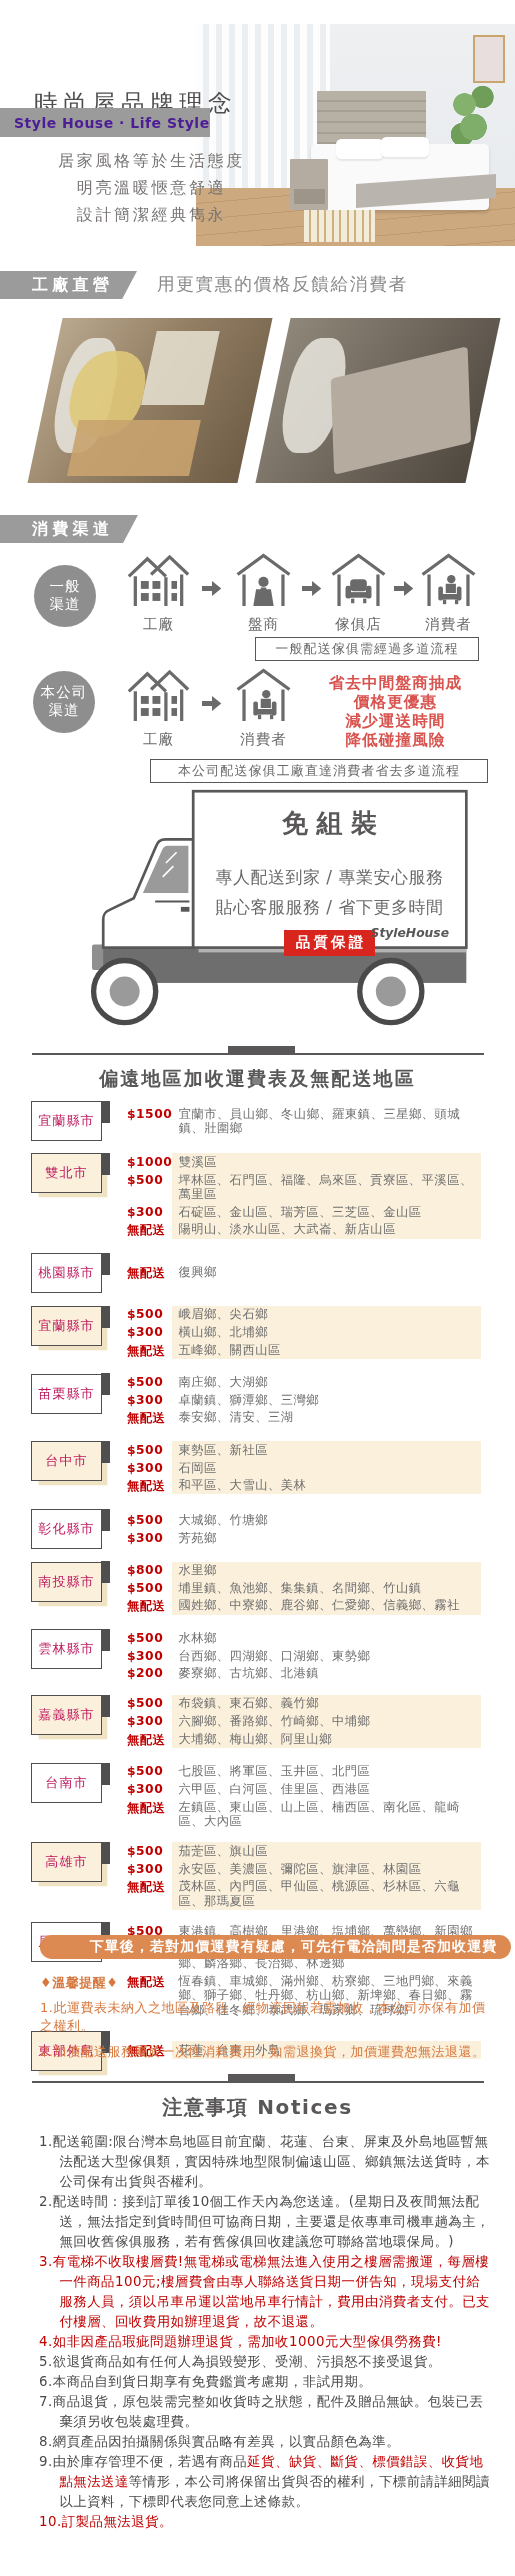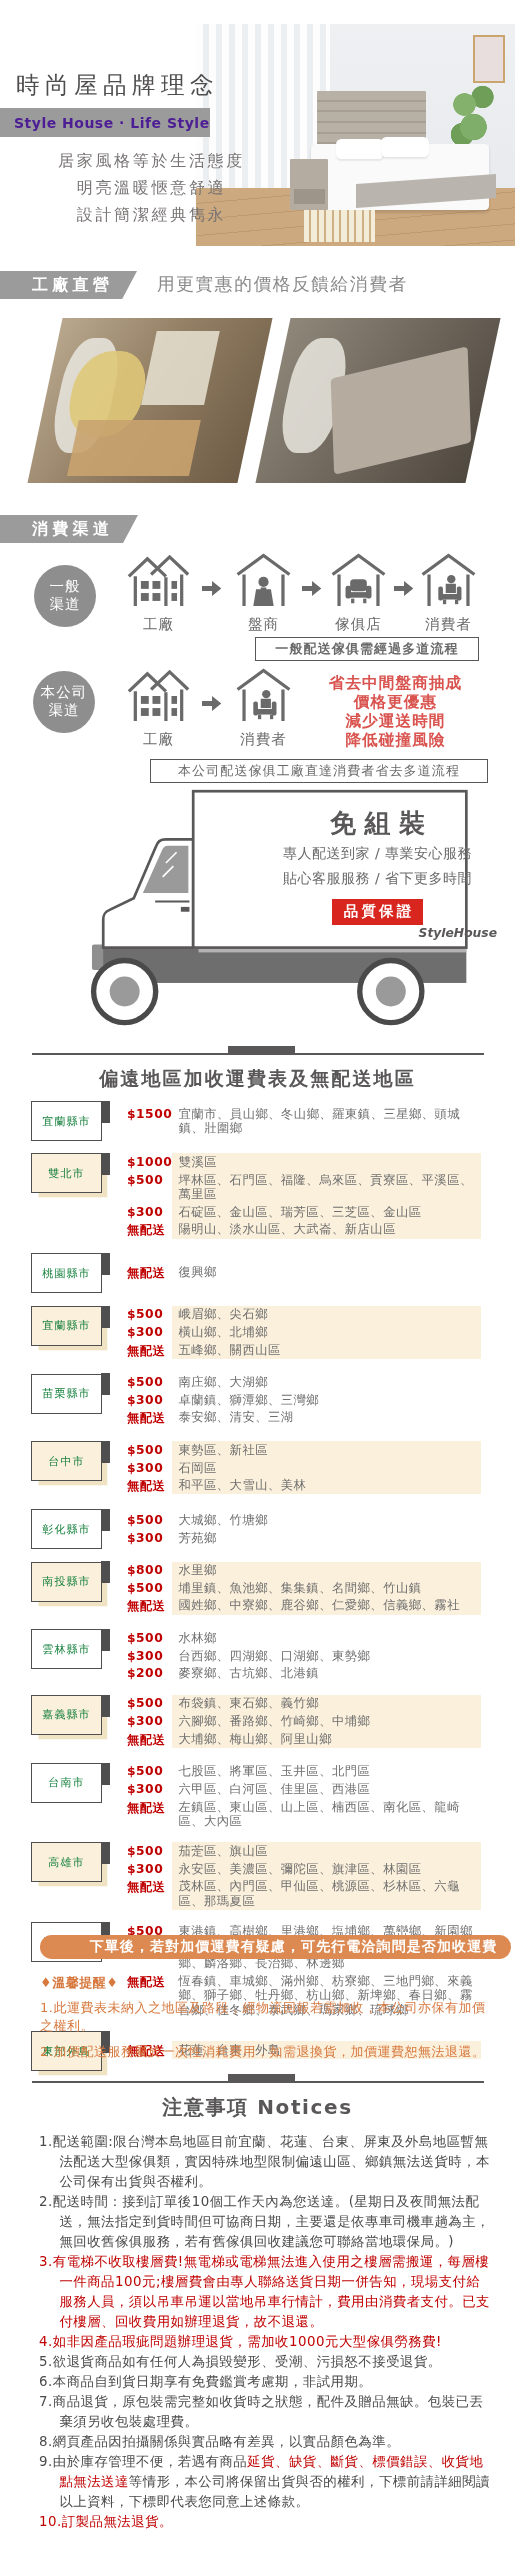--- a/index.html
+++ b/index.html
@@ -18,21 +18,21 @@
   .rug{position:absolute;left:34%;bottom:2%;width:22%;height:14%;background:repeating-linear-gradient(90deg,#f3ecd9 0 5.4px,#cdb184 5.4px 7.5px);}
   .headboard{position:absolute;left:38%;top:30%;width:34%;height:34%;background:repeating-linear-gradient(#b7b0a5 0 8.6px,#a79f93 8.6px 10.7px);border-radius:1.1px;}
   .bed{position:absolute;left:36%;top:54%;width:56%;height:30%;background:#fafafa;border-radius:4.3px;box-shadow:0 2.1px 3.2px rgba(0,0,0,.12);}
   .pillow1{position:absolute;left:44%;top:52%;width:15%;height:9%;background:#fff;border-radius:5.4px;box-shadow:0 1.1px 1.6px rgba(0,0,0,.08);}
   .pillow2{position:absolute;left:58%;top:51%;width:15%;height:9%;background:#fff;border-radius:5.4px;box-shadow:0 1.1px 1.6px rgba(0,0,0,.08);}
   .blanket{position:absolute;left:50%;top:70%;width:44%;height:11%;background:#b9b4ae;transform:skewY(-4deg);}
   .plant{position:absolute;right:6%;top:26%;width:14%;height:34%;background:radial-gradient(circle at 30% 30%,#84b26c 18%,transparent 19%),radial-gradient(circle at 70% 20%,#6f9e58 16%,transparent 17%),radial-gradient(circle at 50% 60%,#7fae6a 26%,transparent 27%),radial-gradient(circle at 25% 70%,#6f9e58 18%,transparent 19%);}
   .frame{position:absolute;right:3%;top:5%;width:9%;height:20%;background:#e8dede;border:2.1px solid #caa66e;}
   .nightstand{position:absolute;left:29.5%;top:61%;width:12%;height:23%;background:#b4aca0;border-radius:1.1px;}
   .nightstand::after{content:"";position:absolute;left:10%;bottom:12%;width:80%;height:30%;background:#9d958a;}
-  .hero-title{position:absolute;left:16px;top:69px;margin:0;font-size:23.6px;font-weight:500;letter-spacing:5.4px;color:#4f4d4d;}
+  .hero-title{position:absolute;left:16px;top:69px;margin:18px;font-size:23.6px;font-weight:500;letter-spacing:5.4px;color:#4f4d4d;}
   .hero-banner{position:absolute;left:0;top:108px;width:210px;height:29px;background:var(--banner-gray);display:flex;align-items:center;}
   .hero-banner span{color:#4c1d95;font-size:14px;font-weight:bold;padding-left:14px;letter-spacing:0.5px;white-space:nowrap;}
   .slogan{position:absolute;left:0;width:303px;margin:0;text-align:center;font-size:16px;color:#787474;letter-spacing:2.7px;}
   .s1{top:151px;} .s2{top:178px;font-family:Liberation Serif, serif;} .s3{top:205px;}
 
   
   .angle-badge{position:absolute;left:0;height:28.4px;background:var(--banner-gray);display:flex;align-items:center;clip-path:polygon(0 0,100% 0,89% 100%,0 100%);}
   .angle-badge span{color:#fff;font-size:16px;font-weight:bold;letter-spacing:4.3px;padding-left:32px;white-space:nowrap;}
   .fd-badge{top:271px;width:137px;}
   .ch-badge{top:515px;width:138px;}
@@ -52,50 +52,50 @@
   .flow-circle{position:absolute;width:62px;height:62px;border-radius:50%;background:#8e8e8e;display:flex;flex-direction:column;align-items:center;justify-content:center;}
   .flow-circle span{color:#fff;font-size:14.5px;line-height:17.7px;letter-spacing:1.1px;font-weight:500;}
   .gen-circle{left:34px;top:565px;}
   .com-circle{left:33px;top:671px;}
   .step{position:absolute;width:81px;text-align:center;}
   .step svg{width:77px;height:56px;display:block;margin:0 auto;}
   .step .step-label{display:block;margin-top:6.4px;font-size:14.5px;color:var(--icon-gray);letter-spacing:1.1px;font-weight:500;text-align:center;}
   .arrow{position:absolute;width:19.3px;height:15px;background:var(--icon-gray);clip-path:polygon(0 34%,52% 34%,52% 0,100% 50%,52% 100%,52% 66%,0 66%);}
   .caption-box{position:absolute;border:1.1px solid var(--txt-dark);display:flex;align-items:center;justify-content:center;}
   .caption-box span{font-size:13px;color:var(--icon-gray);letter-spacing:1.1px;white-space:nowrap;}
-  .cap1{left:255px;top:637px;width:222px;height:21.5px;font-weight:bold;}
+  .cap1{left:255px;top:637px;width:222px;height:21.5px;}
   .cap2{left:150px;top:759px;width:336px;height:21.5px;}
   .benefits{position:absolute;left:317px;top:674px;width:157px;text-align:center;}
   .benefits span{display:block;font-size:15.6px;line-height:19px;font-weight:bold;color:var(--soft-red);letter-spacing:1.1px;}
 
   
   .truck-svg{position:absolute;left:27px;top:788px;width:462px;height:241px;}
-  .cargo-text{position:absolute;left:196px;top:795px;width:267px;height:153px;text-align:center;padding-left:48px;}
+  .cargo-text{position:absolute;left:196px;top:795px;width:267px;height:153px;text-align:center;}
   .cargo-title{margin:10.7px 0 0;font-size:26px;font-weight:bold;letter-spacing:8.6px;color:var(--txt-dark);text-indent:8.6px;}
-  .cargo-line{margin:4px 0 0;font-size:14px;color:var(--icon-gray);letter-spacing:0.5px;}
+  .cargo-line{margin:25px 0 0;font-size:17px;color:var(--icon-gray);letter-spacing:0.5px;}
   .cargo-line + .cargo-line{margin-top:7.5px;}
   .quality-badge{display:inline-block;margin-top:10.7px;background:var(--badge-red);color:#fff;font-size:14.5px;font-weight:bold;letter-spacing:3.2px;padding:3.2px 8.6px 3.8px 11.8px;}
   .truck-signature{position:absolute;right:14px;top:131px;font-size:12.3px;font-weight:bold;font-style:italic;color:var(--txt-dark);}
 
   
   .divider{position:absolute;left:32px;width:452px;height:2.1px;background:var(--txt-dark);}
   .divider .divider-bar{position:absolute;left:196px;top:-7.5px;width:67px;height:9.7px;background:var(--txt-dark);}
   .d1{top:1053px;} .d2{top:2081px;}
   .section-title{position:absolute;left:0;width:515px;margin:0;text-align:center;font-weight:bold;color:var(--txt-dark);}
   .table-title{top:1066px;font-size:19px;letter-spacing:2.1px;}
   .notices-title{top:2094px;font-size:20px;letter-spacing:1.6px;}
 
   
   .ship-rows{position:absolute;left:0;top:1101px;width:515px;}
   .ship-row{display:flex;align-items:flex-start;margin-bottom:12.3px;}
   .area-wrap{width:127px;flex:0 0 127px;display:flex;justify-content:flex-start;padding-left:31px;box-sizing:border-box;}
   .area-box{position:relative;width:69px;min-height:38px;border:1.1px solid #4f4f4f;background:#fff;display:flex;align-items:center;justify-content:center;}
   .area-box::after{content:"";position:absolute;top:-1.1px;right:-8.6px;width:8.6px;height:58%;background:#4f4f4f;}
   .ship-row.tinted .area-box{background:var(--cream);box-shadow:6.4px 5.4px 0 -1.1px var(--cream-shadow);}
-  .area-label{font-size:11px;color:#15803d;letter-spacing:1.1px;font-weight:500;}
+  .area-label{font-size:13px;color:#be185d;letter-spacing:1.1px;font-weight:500;}
   .lines{flex:1;max-width:354px;display:flex;flex-direction:column;justify-content:center;min-height:40px;}
   .ship-line{display:flex;align-items:flex-start;}
   .price{flex:0 0 45px;font-size:12.3px;font-weight:bold;color:var(--red);padding:1.6px 0;letter-spacing:0.5px;}
   .regions{flex:1;font-size:12.3px;line-height:14.5px;color:var(--txt-gray);padding:1.6px 6.4px;letter-spacing:0.5px;}
   .ship-row.tinted .regions{background:var(--cream);}
 
   
   .orange-banner{position:absolute;left:40px;top:1935px;width:435px;height:23.6px;border-radius:11.8px;background:var(--orange);display:flex;align-items:center;justify-content:center;padding-left:36px;}
   .orange-banner span{color:#fff;font-size:14px;font-weight:bold;letter-spacing:1.1px;white-space:nowrap;}
   .reminder{position:absolute;left:40px;top:1966px;width:451px;color:var(--orange-text);}

